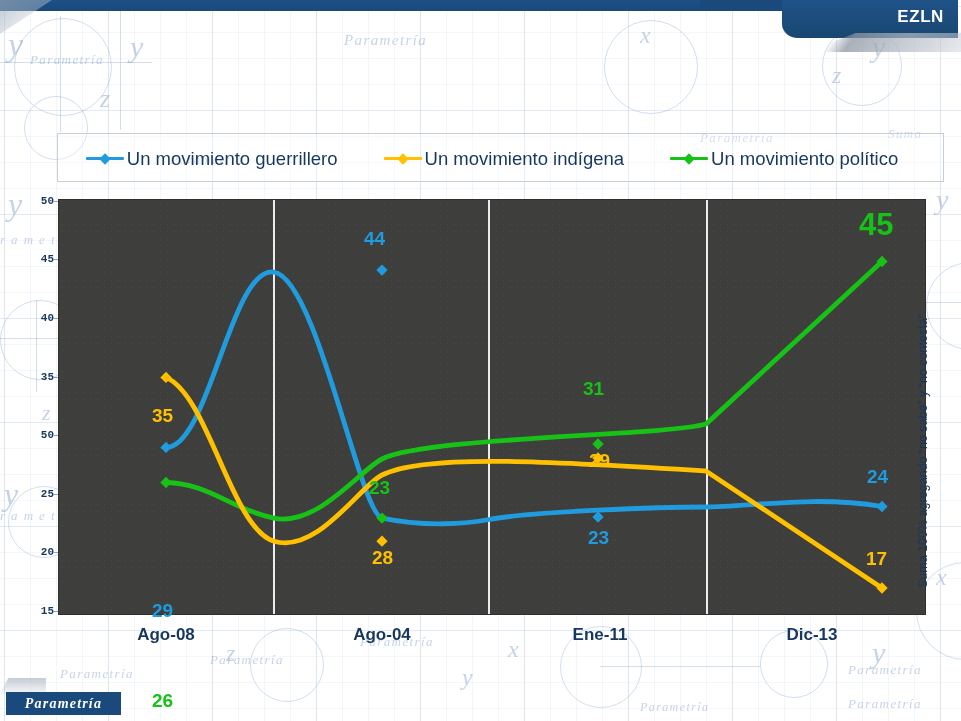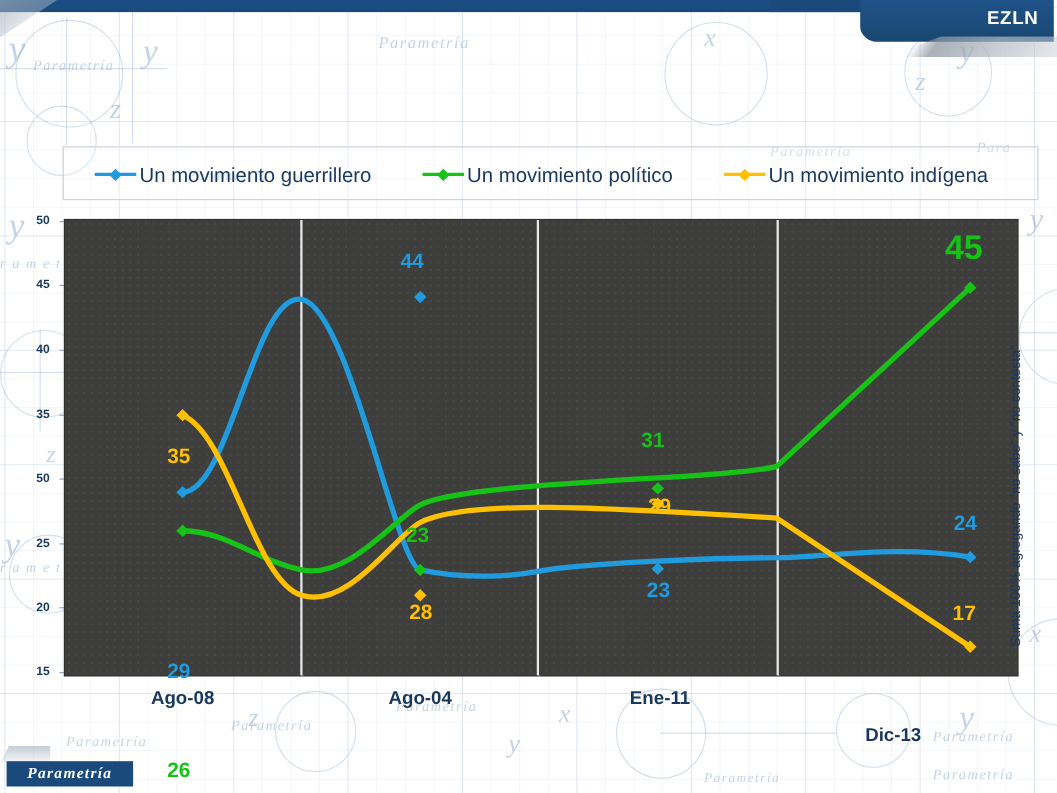--- a/index.html
+++ b/index.html
@@ -104,23 +104,23 @@
   }
   .plot-noise{
     position:absolute;left:0;top:0;width:100%;height:100%;
     background-image:radial-gradient(rgba(255,255,255,0.055) 0.7px, transparent 0.8px);
     background-size:7px 7px;
     pointer-events:none;
   }
   .vgrid{position:absolute;top:0;width:2px;height:414px;background:#e9ecef;}
 
   .ylab{
-    position:absolute;right:0;width:30px;text-align:center;
+    position:absolute;right:0;width:30px;text-align:right;
     font-size:11px;font-weight:bold;color:#17375e;
-    font-family:Liberation Sans, sans-serif;
+    font-family:Liberation Mono, monospace;
   }
   .ytick{position:absolute;width:5px;height:1px;background:#8fa3bd;}
 
   .xlab{
     position:absolute;top:625px;width:140px;text-align:center;
     font-size:17px;font-weight:bold;color:#17375e;
   }
 
   .dlabel{position:absolute;font-size:19px;font-weight:bold;white-space:nowrap;}
   .dlabel.big{font-size:31px;}
@@ -195,21 +195,21 @@
     <div class="wm-glyph" style="left:936px;top:564px;font-size:24px;">x</div>
     <div class="wm-glyph" style="left:872px;top:636px;font-size:30px;">y</div>
     <div class="wm-glyph" style="left:508px;top:636px;font-size:24px;">x</div>
     <div class="wm-glyph" style="left:462px;top:664px;font-size:24px;">y</div>
     <div class="wm-glyph" style="left:226px;top:640px;font-size:24px;">z</div>
 
     <div class="wm-txt" style="left:344px;top:32px;font-size:15px;">Parametría</div>
     <div class="wm-txt" style="left:30px;top:52px;font-size:13px;">Parametría</div>
     <div class="wm-txt" style="left:170px;top:152px;font-size:13px;">Parametría</div>
     <div class="wm-txt" style="left:700px;top:130px;font-size:13px;">Parametría</div>
-    <div class="wm-txt" style="left:888px;top:126px;font-size:13px;">Para</div>
+    <div class="wm-txt" style="left:888px;top:126px;font-size:13px;">Suma</div>
     <div class="wm-txt" style="left:0px;top:232px;font-size:13px;">r a m e t r i a</div>
     <div class="wm-txt" style="left:0px;top:508px;font-size:13px;">r a m e t r</div>
     <div class="wm-txt" style="left:60px;top:666px;font-size:13px;">Parametría</div>
     <div class="wm-txt" style="left:210px;top:652px;font-size:13px;">Parametría</div>
     <div class="wm-txt" style="left:360px;top:634px;font-size:13px;">Parametría</div>
     <div class="wm-txt" style="left:848px;top:662px;font-size:13px;">Parametría</div>
     <div class="wm-txt" style="left:848px;top:696px;font-size:13px;">Parametría</div>
     <div class="wm-txt" style="left:640px;top:700px;font-size:12px;">Parametría</div>
   </div>
 
@@ -230,31 +230,31 @@
     <div class="legend-inner">
       <div class="leg-item">
         <span class="leg-mark">
           <span class="bar" style="background:#1F9BDE"></span>
           <span class="dot" style="background:#1F9BDE"></span>
         </span>
         <span class="leg-label">Un movimiento guerrillero</span>
       </div>
       <div class="leg-item">
         <span class="leg-mark">
+          <span class="bar" style="background:#FFC000"></span>
+          <span class="dot" style="background:#FFC000"></span>
+        </span>
+        <span class="leg-label">Un movimiento indígena</span>
+      </div>
+      <div class="leg-item">
+        <span class="leg-mark">
           <span class="bar" style="background:#17C217"></span>
           <span class="dot" style="background:#17C217"></span>
         </span>
         <span class="leg-label">Un movimiento político</span>
-      </div>
-      <div class="leg-item">
-        <span class="leg-mark">
-          <span class="bar" style="background:#FFC000"></span>
-          <span class="dot" style="background:#FFC000"></span>
-        </span>
-        <span class="leg-label">Un movimiento indígena</span>
       </div>
     </div>
   </div>
 
   <div>
     <div class="ylab" style="left:24px;top:195px;">50</div>
     <div class="ylab" style="left:24px;top:253px;">45</div>
     <div class="ylab" style="left:24px;top:312px;">40</div>
     <div class="ylab" style="left:24px;top:371px;">35</div>
     <div class="ylab" style="left:24px;top:429px;">50</div>
@@ -321,33 +321,33 @@
     </svg>
 
     <div class="plot-noise"></div>
 
     <div class="dlabel" style="left:93px;top:205px;color:#FFC000;">35</div>
     <div class="dlabel" style="left:305px;top:28px;color:#1F9BDE;">44</div>
     <div class="dlabel" style="left:93px;top:400px;color:#1F9BDE;">29</div>
     <div class="dlabel" style="left:93px;top:490px;color:#17C217;">26</div>
     <div class="dlabel" style="left:310px;top:277px;color:#17C217;">23</div>
     <div class="dlabel" style="left:313px;top:347px;color:#FFC000;">28</div>
-    <div class="dlabel" style="left:524px;top:178px;color:#17C217;margin-top:12px;">31</div>
+    <div class="dlabel" style="left:524px;top:178px;color:#17C217;">31</div>
     <div class="dlabel" style="left:530px;top:250px;color:#FFC000;">29</div>
     <div class="dlabel" style="left:529px;top:327px;color:#1F9BDE;">23</div>
     <div class="dlabel" style="left:808px;top:266px;color:#1F9BDE;">24</div>
     <div class="dlabel big" style="left:800px;top:7px;color:#17C217;">45</div>
     <div class="dlabel" style="left:807px;top:348px;color:#FFC000;">17</div>
   </div>
 
   <div>
     <div class="xlab" style="left:96px;">Ago-08</div>
     <div class="xlab" style="left:312px;">Ago-04</div>
     <div class="xlab" style="left:530px;">Ene-11</div>
-    <div class="xlab" style="left:742px;margin-top:34px;">Dic-13</div>
+    <div class="xlab" style="left:742px;">Dic-13</div>
   </div>
 
   <div class="sidenote">Suma 100% agregando “no sabe” y “no contesta”</div>
 
   <div class="footer">
     <div class="footer-corner"></div>
     <div class="footer-logo">Parametría</div>
   </div>
 
 </div>

